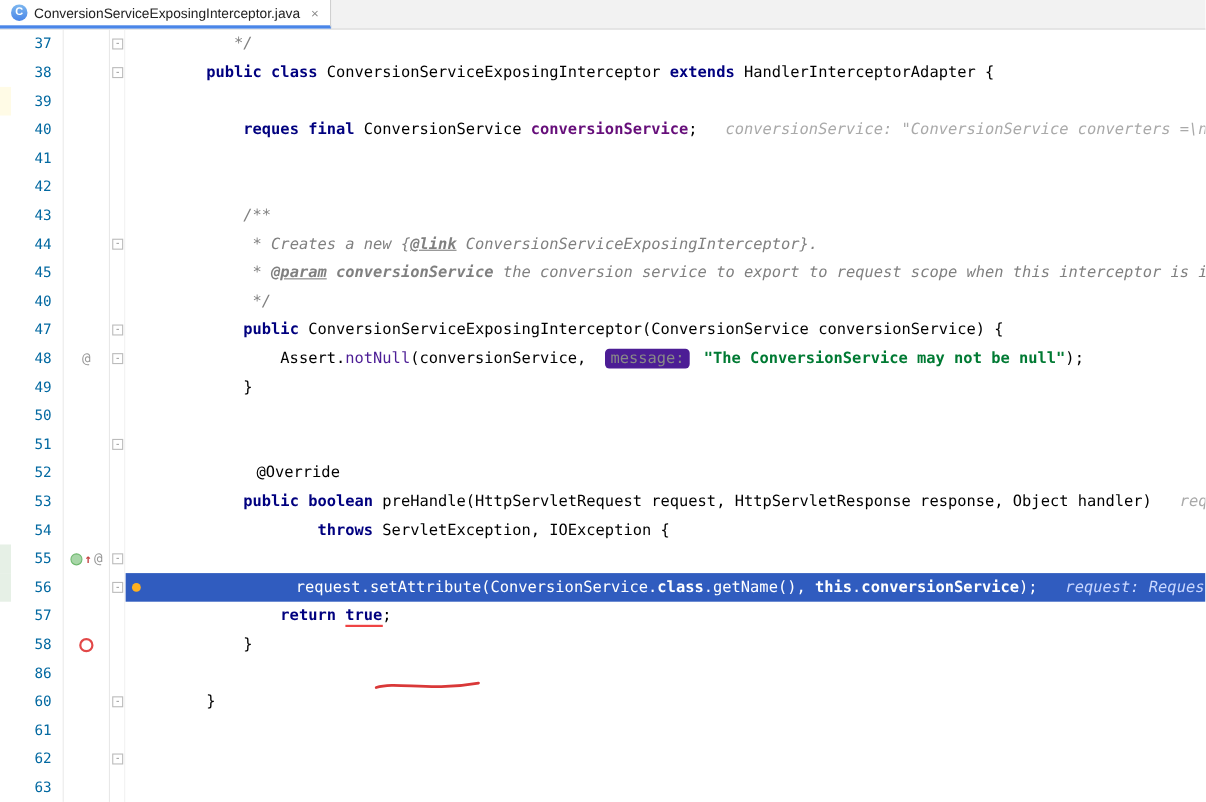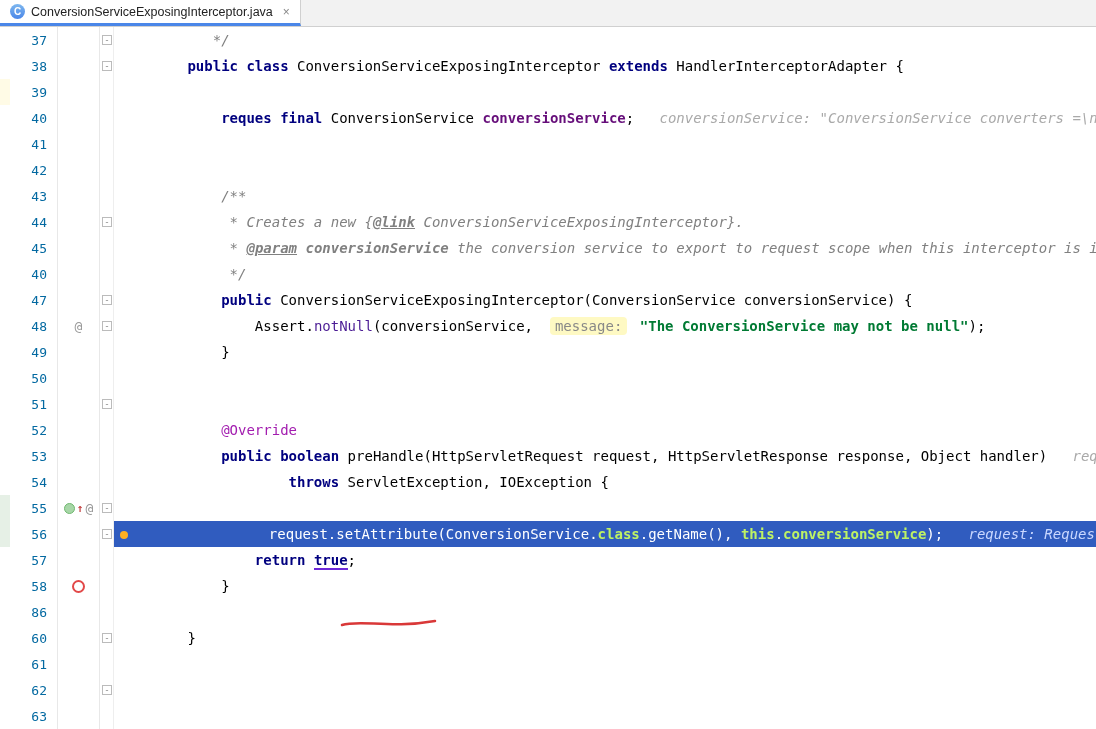--- a/index.html
+++ b/index.html
@@ -11,39 +11,39 @@
   .icon-c { width: 15px; height: 15px; border-radius: 50%; background: linear-gradient(#7db7ef,#4a86e8); color: #fff; font-size: 10px; font-weight: bold; display: inline-flex; align-items: center; justify-content: center; }
   .editor { flex: 1; display: flex; min-height: 0; }
   .gutter { width: 48px; background: #ffffff; border-right: 1px solid #e8e8e8; user-select: none; }
   .gutter-marks { width: 42px; background: #ffffff; border-right: 1px solid #e8e8e8; position: relative; }
   .fold-strip { width: 14px; background: #ffffff; border-right: 1px solid #eee; position: relative; }
   .code-area { flex: 1; position: relative; overflow: hidden; background: #ffffff; }
   .row { height: 26px; display: flex; align-items: center; }
   .ln { color: #0369a1; text-align: right; width: 100%; padding-right: 10px; font-size: 13px; }
   .code-line { height: 26px; line-height: 26px; white-space: pre; padding-left: 6px; }
   .kw { color: #00007f; font-weight: bold; }
-  .ann { color: #a21caf; }
+  .ann { color: #000000; margin-left: 12px; }
   .str { color: #007a33; font-weight: bold; }
   .cm { color: #808080; font-style: italic; }
   .doc-tag { color: #808080; font-style: italic; font-weight: bold; text-decoration: underline; }
   .pn { color: #660e7a; font-weight: bold; }
   .mi { color: #4c1d95; }
   .hint { color: #a9a9a9; font-style: italic; }
-  .pill { background: #fef9c3; border-radius: 4px; padding: 1px 5px; color: #888; font-style: normal; margin-right: 4px; }
+  .pill { background: #4c1d95; border-radius: 4px; padding: 1px 5px; color: #888; font-style: normal; margin-right: 4px; }
   .exec-line { background: #305cbf; color: #ffffff; }
-  .exec-line .kw, .exec-line .kw2, .exec-line .pn { color: #bef264; }
+  .exec-line .kw, .exec-line .kw2, .exec-line .pn { color: #ffffff; }
   .exec-line .hint { color: #c9d7ff; }
   .gutter-marks .mark { position: absolute; left: 0; width: 100%; display: flex; gap: 2px; align-items: center; justify-content: center; height: 26px; }
   .bp-outline { width: 13px; height: 13px; border: 2px solid #e24848; border-radius: 50%; }
   .bp-dot { width: 8px; height: 8px; background: #ffb020; border-radius: 50%; position: absolute; left: 14px; }
   .ov-circle { width: 11px; height: 11px; border-radius: 50%; background: #a7d6a7; border: 1px solid #6fb86f; display: inline-block; }
   .up-arrow { color: #c34040; font-size: 11px; font-weight: bold; }
   .at-sign { color: #999; font-size: 13px; }
   .fold-minus, .fold-plus { position: absolute; left: 2px; width: 10px; height: 10px; border: 1px solid #bbb; background: #fff; font-size: 9px; line-height: 8px; text-align: center; color: #888; }
-  .squiggle { border-bottom: 2px solid #6d28d9; }
+  .squiggle { border-bottom: 2px solid #ef4444; }
   .sel-bg-light { background: #e6f0e6; }
   .sel-bg-yellow { background: #fffbe6; }
   .left-strip { width: 10px; background: #ffffff; position: relative; }
   .left-strip-mark { position: absolute; left: 0; width: 10px; height: 26px; }
 </style>
 </head>
 <body>
 
 <div class="root">
 

